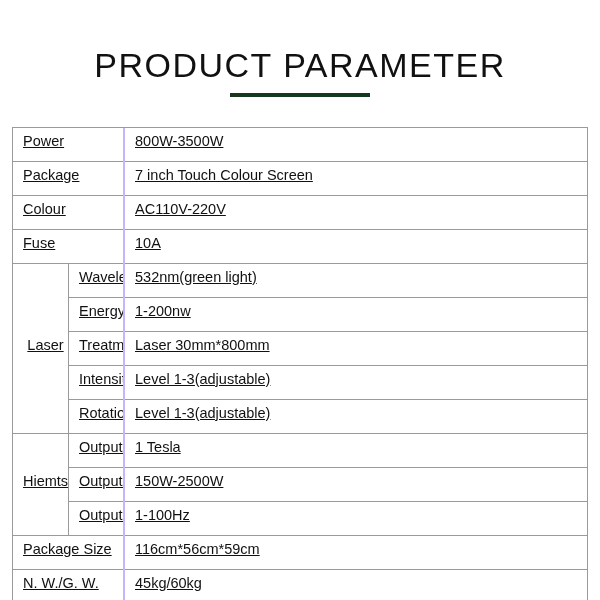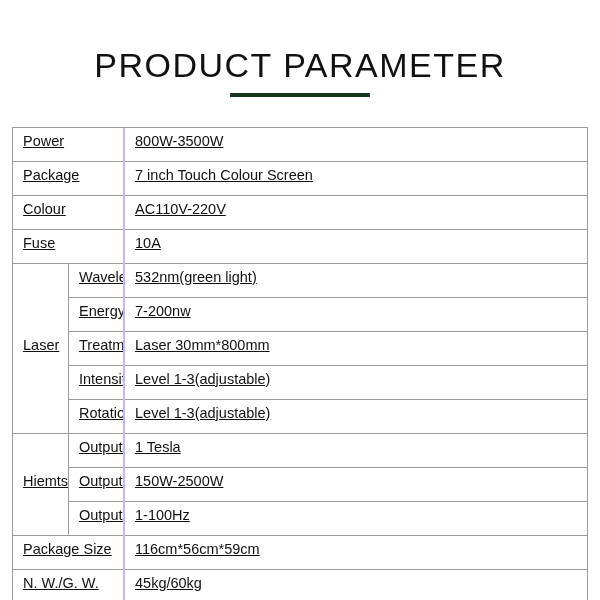--- a/index.html
+++ b/index.html
@@ -66,21 +66,21 @@
     width: 220px;
     border-left: 1px solid #9a9a9a;
     text-align: center;
     padding-left: 0;
   }
   td.c-value {
     border-left: 2px solid #c4b5fd;
     padding-left: 12px;
   }
   .group-name {
-    text-align: left;
+    text-align: center;
   }
 </style>
 </head>
 <body>
 
 <div class="page">
 
   <div class="title-wrap">
     <div class="title">PRODUCT  PARAMETER</div>
     <div class="title-rule"></div>
@@ -107,21 +107,21 @@
           <td class="c-value">10A</td>
         </tr>
 
         <tr>
           <td class="c-label group-name" rowspan="5">Laser</td>
           <td class="c-sub">Wavelength</td>
           <td class="c-value">532nm(green light)</td>
         </tr>
         <tr>
           <td class="c-sub">Energy Output</td>
-          <td class="c-value">7-200nw</td>
+          <td class="c-value">1-200nw</td>
         </tr>
         <tr>
           <td class="c-sub">Treatment Area</td>
           <td class="c-value">Laser 30mm*800mm</td>
         </tr>
         <tr>
           <td class="c-sub">Intensity</td>
           <td class="c-value">Level 1-3(adjustable)</td>
         </tr>
         <tr>

